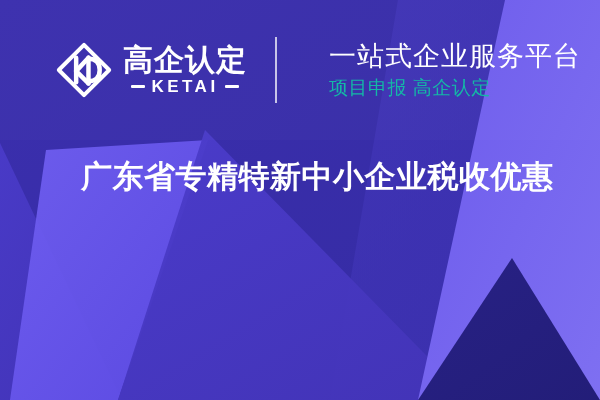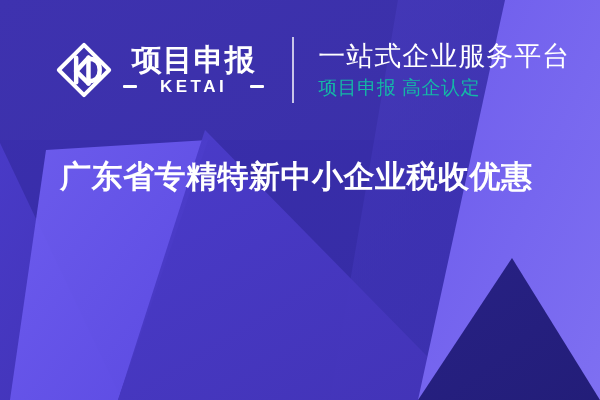--- a/index.html
+++ b/index.html
@@ -59,21 +59,21 @@
     font-size: 30px;
     font-weight: 700;
     letter-spacing: 1px;
     line-height: 1;
     white-space: nowrap;
     font-family: "Liberation Sans", "DejaVu Sans", sans-serif;
   }
   .logo-en-row {
     display: flex;
     align-items: center;
-    gap: 23px;
+    gap: 6px;
     width: 100%;
     justify-content: center;
   }
   .logo-dash {
     display: block;
     width: 14px;
     height: 3px;
     background: #ffffff;
     border-radius: 1px;
   }
@@ -91,20 +91,21 @@
     height: 66px;
     background: rgba(255,255,255,0.72);
     margin: 0 24px 0 28px;
     flex: 0 0 auto;
   }
   .tagline-block {
     display: flex;
     flex-direction: column;
     justify-content: center;
     gap: 6px;
+    margin-left: 28px;
   }
   .tagline-main {
     color: #ffffff;
     font-size: 27px;
     font-weight: 400;
     letter-spacing: 1px;
     line-height: 1.12;
     white-space: nowrap;
   }
   .tagline-sub {
@@ -123,20 +124,21 @@
     width: 500px;
   }
   .headline-line {
     color: #ffffff;
     font-size: 31px;
     font-weight: 700;
     line-height: 50px;
     letter-spacing: 0.5px;
     white-space: nowrap;
     font-family: "Liberation Sans", "DejaVu Sans", sans-serif;
+    margin-left: 21px;
   }
 </style>
 </head>
 <body>
 
 <div id="banner">
 
   <svg class="bg-layer" viewBox="0 0 600 400" preserveAspectRatio="none">
     <defs>
       <linearGradient id="gBase" x1="0" y1="0" x2="1" y2="1">
@@ -200,21 +202,21 @@
 
         <path d="M36 28 L36 72" fill="none" stroke="#ffffff" stroke-width="8" stroke-linecap="round"></path>
         <path d="M36 52 L58 28" fill="none" stroke="#ffffff" stroke-width="8" stroke-linecap="round"></path>
         <path d="M36 52 L58 74" fill="none" stroke="#ffffff" stroke-width="8" stroke-linecap="round"></path>
 
         <path d="M58 28 L58 74" fill="none" stroke="#ffffff" stroke-width="8" stroke-linecap="round"></path>
         <path d="M58 30 Q78 30 78 50 Q78 70 58 70" fill="none" stroke="#ffffff" stroke-width="8" stroke-linecap="round"></path>
       </svg>
 
       <div class="logo-words">
-        <div class="logo-cn">项目申报</div>
+        <div class="logo-cn">高企认定</div>
         <div class="logo-en-row">
           <span class="logo-dash"></span>
           <span class="logo-en">KETAI</span>
           <span class="logo-dash"></span>
         </div>
       </div>
     </div>
 
     <div class="divider"></div>
 

